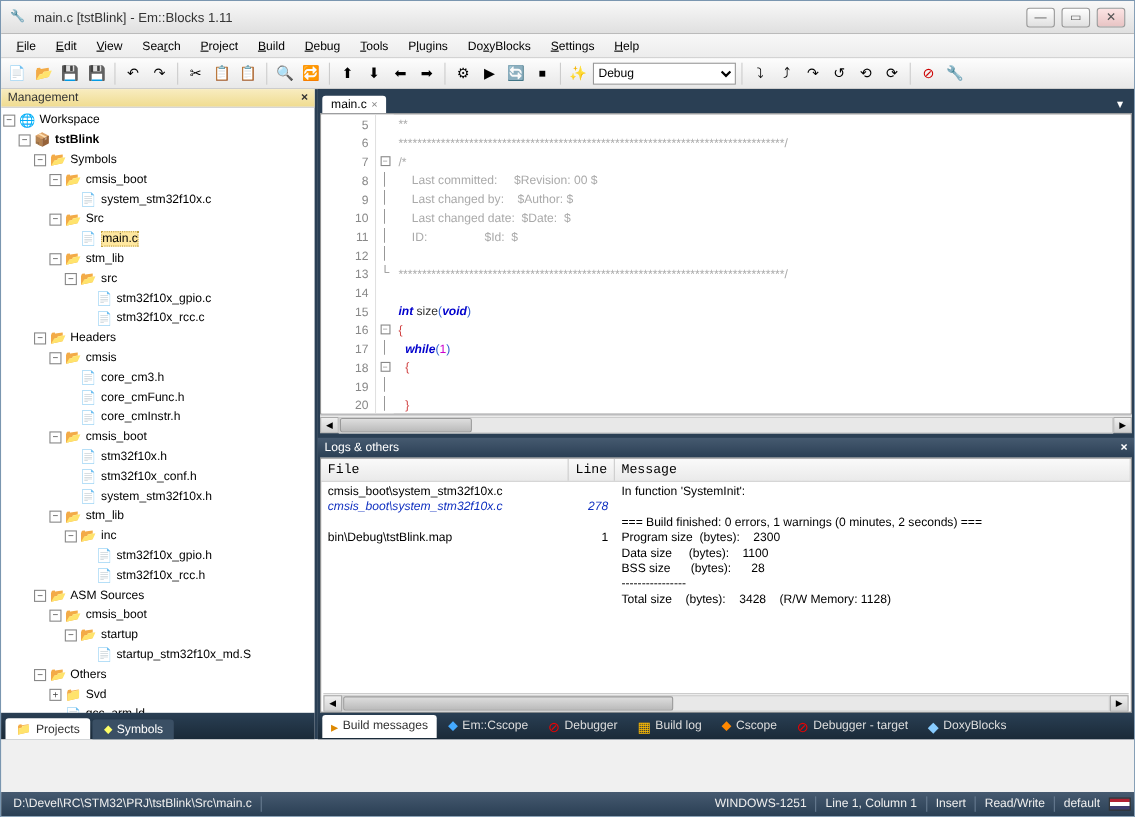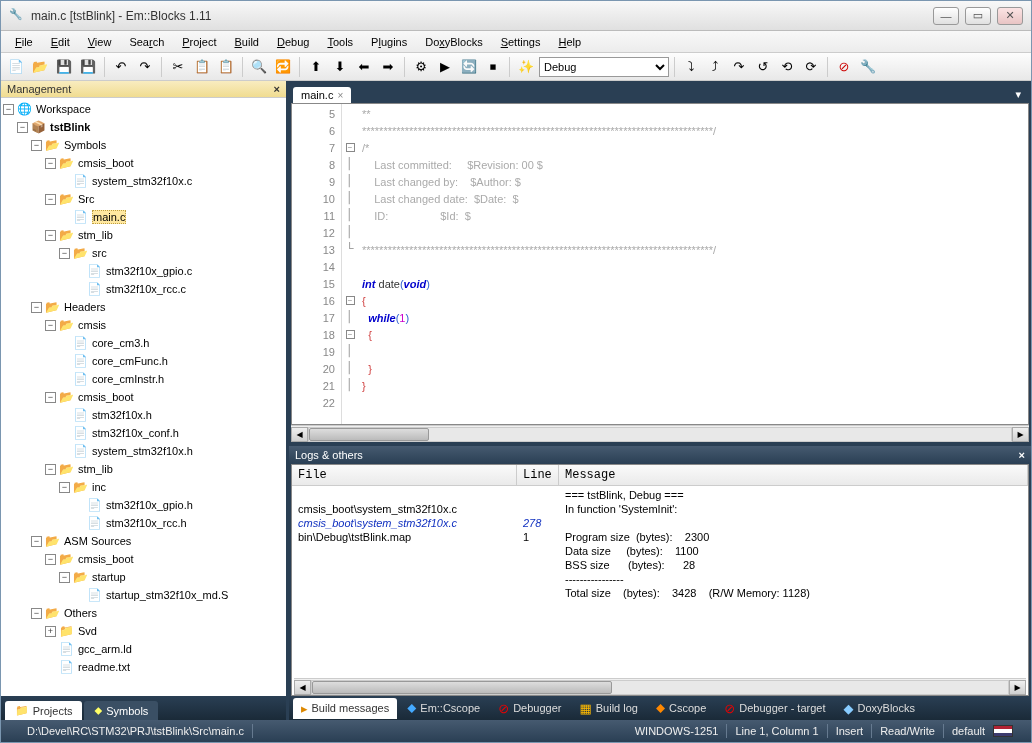--- a/index.html
+++ b/index.html
@@ -52,31 +52,31 @@
 .hscroll { height: 17px; background: #f0f0f0; border-top: 1px solid #ccc; display: flex; align-items: center; margin: 0 2px; }
 .hscroll-track { flex: 1; background: #e8e8e8; height: 15px; position: relative; border: 1px solid #ccc; }
 .hscroll-thumb { position: absolute; height: 13px; background: linear-gradient(#ddd,#bbb); border: 1px solid #999; border-radius: 2px; }
 .hscroll-btn { width: 17px; height: 15px; background: linear-gradient(#f0f0f0,#d0d0d0); border: 1px solid #aaa; display: flex; align-items: center; justify-content: center; font-size: 8px; cursor: pointer; }
 .splitter-h { height: 4px; background: #2a3f54; cursor: row-resize; }
 .logs { height: 232px; display: flex; flex-direction: column; background: #fff; margin: 0 2px; border: 1px solid #888; }
 .log-table { flex: 1; overflow: auto; }
 .log-head { display: flex; background: linear-gradient(#fafafa,#eaeaea); border-bottom: 1px solid #ccc; font-weight: normal; }
 .log-head div { padding: 3px 6px; border-right: 1px solid #ccc; font-family: "Courier New", monospace; font-size: 12px; }
 .col-file { width: 225px; }
-.col-line { width: 42px; }
+.col-line { width: 42px; text-align: right; }
 .col-msg { flex: 1; }
 .log-body { font-family: "Courier New", monospace; font-size: 12px; padding: 2px 0; }
 .log-row { display: flex; padding: 1px 0; }
 .log-row div { padding: 0 6px; white-space: pre; }
 .log-blue { color: #1030c0; font-style: italic; }
 .bottom-tabs { height: 24px; background: linear-gradient(#2a3f54,#1a2a38); display: flex; align-items: center; padding: 0 4px; gap: 2px; }
 .bottom-tab { padding: 3px 8px; color: #ddd; display: flex; align-items: center; gap: 4px; cursor: pointer; font-size: 11px; border-radius: 3px 3px 0 0; }
 .bottom-tab.active { background: #fff; color: #333; }
 .bottom-tab .dot { font-size: 13px; }
-.statusbar { height: 22px; background: linear-gradient(#465a70,#2a3f54); color: #eee; display: flex; align-items: center; padding: 0 18px; font-size: 11px; }
+.statusbar { height: 22px; background: linear-gradient(#465a70,#2a3f54); color: #eee; display: flex; align-items: center; padding: 0 3px; font-size: 11px; margin-top: 48px; }
 .statusbar div { padding: 0 8px; }
 .status-sep { width: 1px; height: 14px; background: #667a90; padding: 0 !important; }
 .flag { width: 20px; height: 12px; background: linear-gradient(#b22234 33%, #fff 33% 66%, #3c3b6e 66%); margin-left: auto; border: 1px solid #333; }
 </style>
 </head>
 <body>
 
 <div class="titlebar">
   <span class="titlebar-icon">🔧</span>
   <span class="titlebar-text">main.c [tstBlink] - Em::Blocks 1.11</span>
@@ -392,21 +392,21 @@
       <div class="code"><span class="c-comment">**</span>
 <span class="c-comment">**********************************************************************************/</span>
 <span class="c-comment">/*</span>
 <span class="c-comment">    Last committed:     $Revision: 00 $</span>
 <span class="c-comment">    Last changed by:    $Author: $</span>
 <span class="c-comment">    Last changed date:  $Date:  $</span>
 <span class="c-comment">    ID:                 $Id:  $</span>
 <span class="c-comment"></span>
 <span class="c-comment">**********************************************************************************/</span>
 <span></span>
-<span class="c-kw">int</span><span> date</span><span class="c-paren">(</span><span class="c-kw">void</span><span class="c-paren">)</span>
+<span class="c-kw">int</span><span> size</span><span class="c-paren">(</span><span class="c-kw">void</span><span class="c-paren">)</span>
 <span class="c-brace">{</span>
   <span class="c-kw">while</span><span class="c-paren">(</span><span class="c-num">1</span><span class="c-paren">)</span>
   <span class="c-brace">{</span>
 
   <span class="c-brace">}</span>
 <span class="c-brace">}</span>
 </div>
     </div>
     <div class="hscroll">
       <div class="hscroll-btn">◀</div>
@@ -424,32 +424,32 @@
     </div>
     <div class="logs">
       <div class="log-table">
         <div class="log-head">
           <div class="col-file">File</div>
           <div class="col-line">Line</div>
           <div class="col-msg">Message</div>
         </div>
         <div class="log-body">
           <div class="log-row">
-              <div class="col-file"></div>
-              <div class="col-line"></div>
-              <div class="col-msg">=== tstBlink, Debug ===</div>
-            </div>
-          <div class="log-row">
               <div class="col-file">cmsis_boot\system_stm32f10x.c</div>
               <div class="col-line"></div>
               <div class="col-msg">In function 'SystemInit':</div>
             </div>
           <div class="log-row log-blue">
               <div class="col-file">cmsis_boot\system_stm32f10x.c</div>
               <div class="col-line">278</div>
+            </div>
+          <div class="log-row">
+              <div class="col-file"></div>
+              <div class="col-line"></div>
+              <div class="col-msg">=== Build finished: 0 errors, 1 warnings (0 minutes, 2 seconds) ===</div>
             </div>
           <div class="log-row">
               <div class="col-file">bin\Debug\tstBlink.map</div>
               <div class="col-line">1</div>
               <div class="col-msg">Program size  (bytes):    2300</div>
             </div>
           <div class="log-row">
               <div class="col-file"></div>
               <div class="col-line"></div>
               <div class="col-msg">Data size     (bytes):    1100</div>

